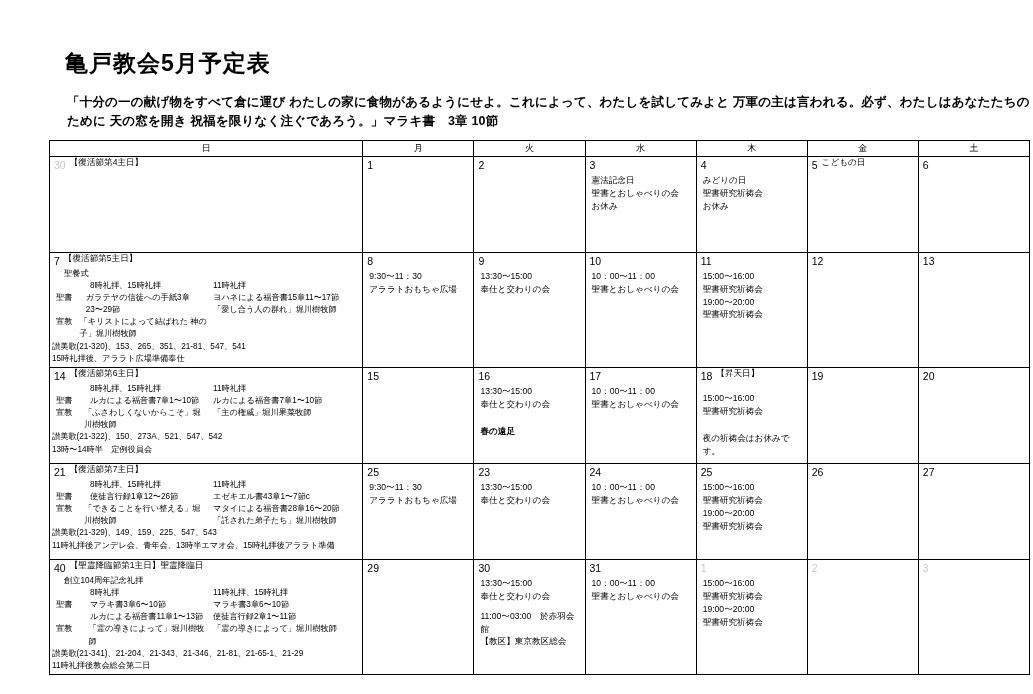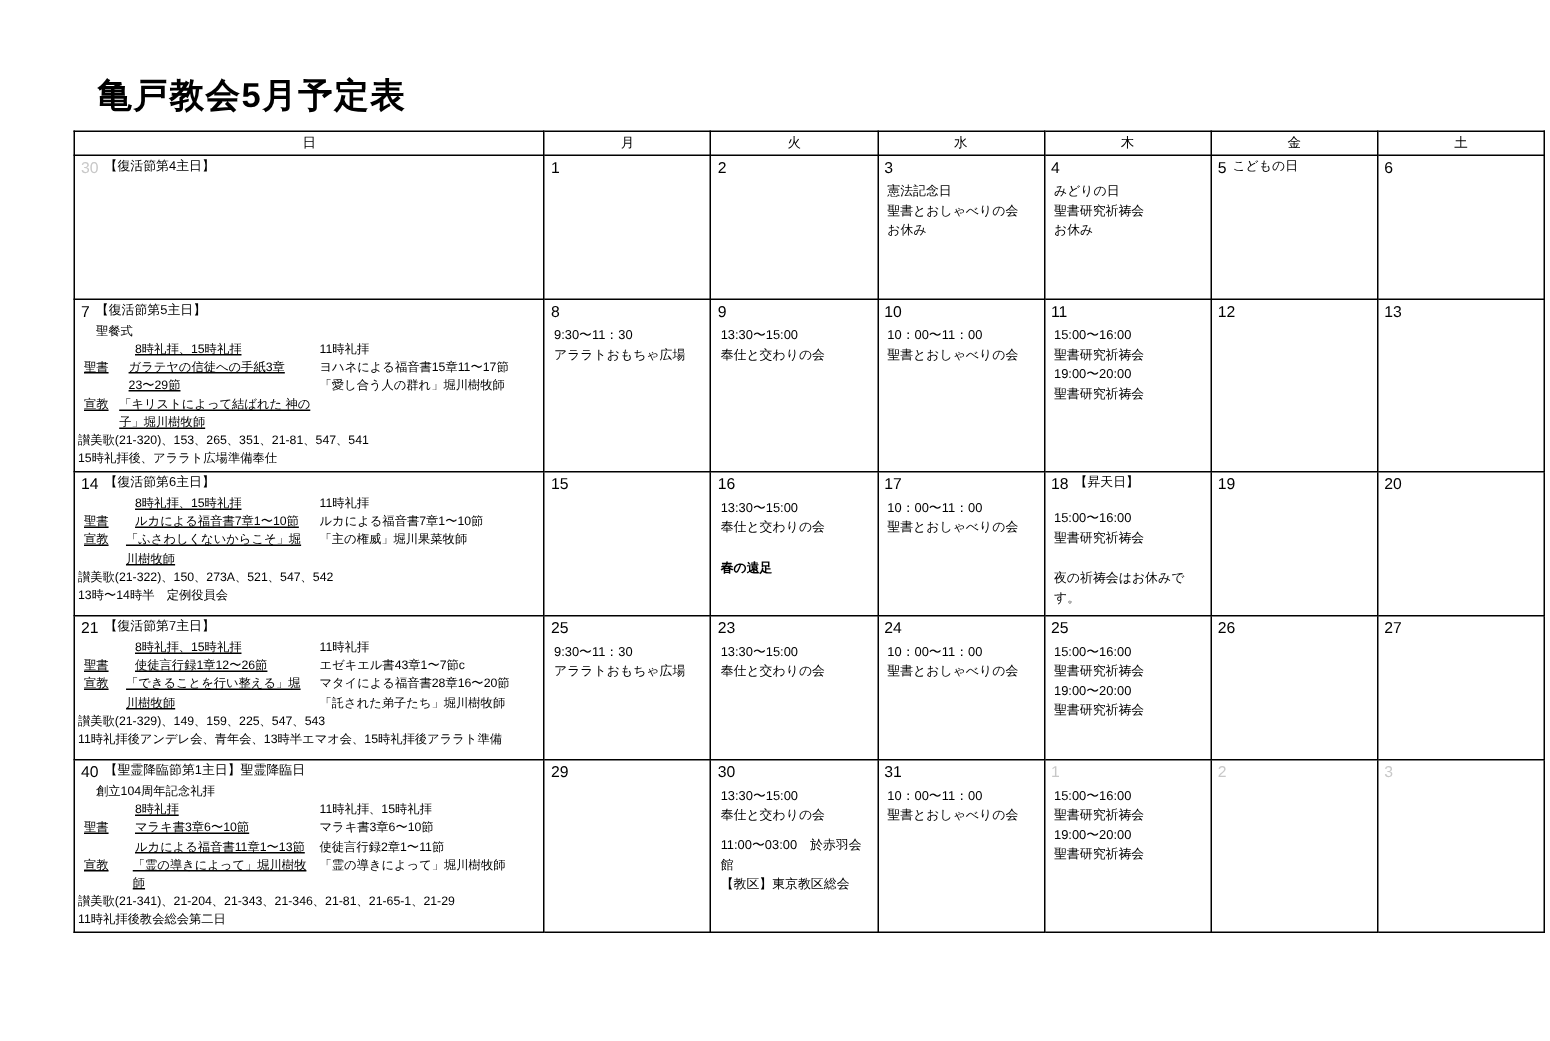--- a/index.html
+++ b/index.html
@@ -77,54 +77,55 @@
   .daynum.gray { color: #c8c8c8; }
   .note {
     font-size: 8.6px;
     padding-left: 2px;
   }
   td.sun-cell {
     position: relative;
   }
   .sun-head {
     display: flex;
-    align-items: center;
+    align-items: flex-start;
     gap: 2px;
   }
   .sun-body {
     font-size: 8.2px;
     line-height: 1.48;
     padding: 1px 2px 2px 2px;
   }
   .svc-cols {
     display: flex;
   }
   .svc-col-a { width: 155px; padding-left: 38px; box-sizing: border-box;}
   .svc-col-b { width: 150px; padding-left: 6px; box-sizing: border-box; border-left: 0; }
   .indent-2 { padding-left: 12px; }
   .cell-body {
     font-size: 8.6px;
     line-height: 1.5;
     padding: 3px 3px 3px 6px;
   }
   .cell-body .gapline { height: 7px; }
   .bold { font-weight: bold; }
-  .hdr-flex { display:flex;text-decoration:underline; }
+  .hdr-flex { display:flex; }
   .hdr-flex .lead { width: 34px; }
 </style>
 </head>
 <body>
 
 <div class="page">
 
   <div class="header-row">
     <div class="title">亀戸教会5月予定表</div>
     <div class="header-spacer"></div>
   </div>
 
+  <div class="verse">「十分の一の献げ物をすべて倉に運び わたしの家に食物があるようにせよ。これによって、わたしを試してみよと 万軍の主は言われる。必ず、わたしはあなたたちのために 天の窓を開き 祝福を限りなく注ぐであろう。」マラキ書　3章 10節</div>
 
   <table class="cal">
     <colgroup>
       <col class="sun">
         <col class="day">
         <col class="day">
         <col class="day">
         <col class="day">
         <col class="day">
         <col class="day">

